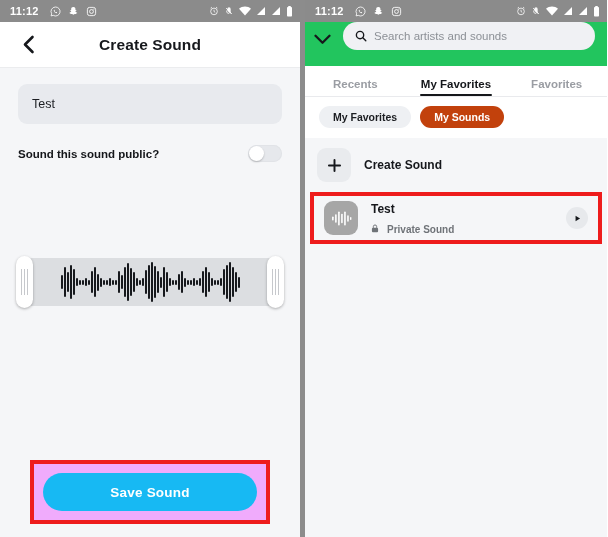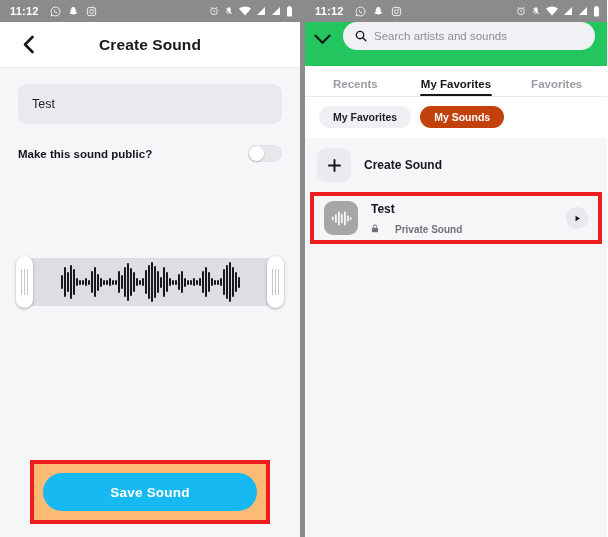--- a/index.html
+++ b/index.html
@@ -183,21 +183,21 @@
     height: 26px;
     background: #c6c8cc;
   }
   
   .save-highlight {
     position: absolute;
     left: 30px;
     right: 30px;
     bottom: 13px;
     border: 4px solid #ee1c1c;
-    background: #fdba74;
+    background: #f0abfc;
     padding: 9px 9px;
     box-sizing: border-box;
   }
   .save-btn {
     height: 38px;
     border-radius: 20px;
     background: #17b9f3;
     display: flex;
     align-items: center;
     justify-content: center;
@@ -315,21 +315,21 @@
   .thumb.sound {
     background: #a6a6a6;
   }
   .row-title {
     font-size: 12px;
     font-weight: 700;
     color: #16181c;
   }
   .row-sub {
     display: flex;
-    gap: 16px;
+    gap: 8px;
     margin-top: 8px;
   }
   .row-sub-text {
     font-size: 10px;
     font-weight: 600;
     color: #6f7378;
   }
   .play-btn {
     margin-left: auto;
     width: 22px; height: 22px;
@@ -406,21 +406,21 @@
       <div class="header-title">Create Sound</div>
     </div>
 
     <div class="left-body">
 
       <div class="name-field">
         <span>Test</span>
       </div>
 
       <div class="toggle-row">
-        <span class="toggle-label">Make this sound public?</span>
+        <span class="toggle-label">Sound this sound public?</span>
         <span class="toggle">
           <span class="knob"></span>
         </span>
       </div>
 
       <div class="trimmer-wrap">
         <div class="trimmer">
           <div class="wave" id="wave">
               <span class="wbar" style="height: 14px;"></span>
               <span class="wbar" style="height: 30px;"></span>

